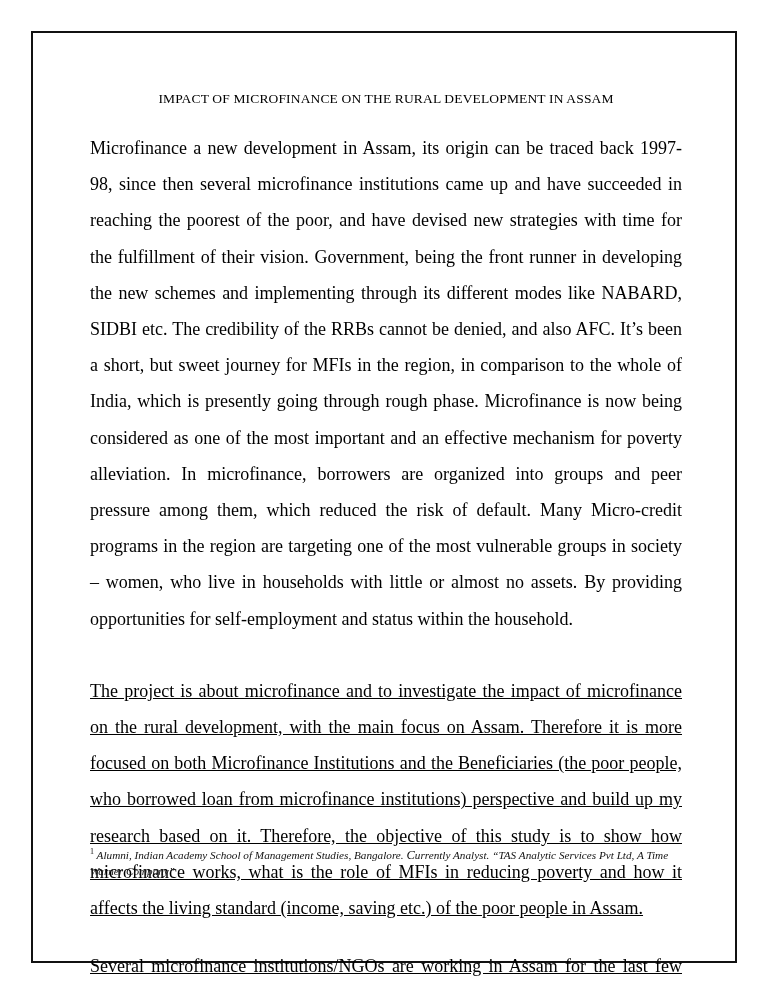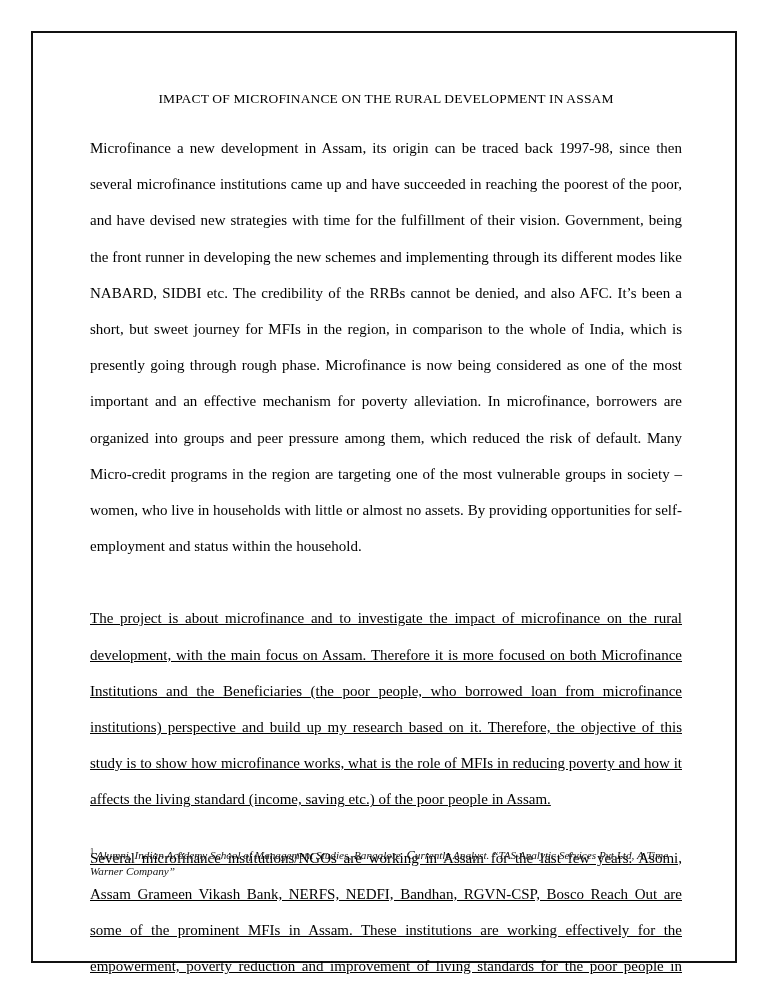--- a/index.html
+++ b/index.html
@@ -64,21 +64,21 @@
     vertical-align: super;
     line-height: 0;
   }
 
   
   .body-block {
     padding-top: 23px;
   }
 
   .para {
-    font-size: 15px;
+    font-size: 18px;
     line-height: 36.2px;
     text-align: justify;
     text-justify: inter-word;
     margin: 0;
     hyphens: none;
   }
 
   .para + .para {
     margin-top: 36px;
     text-decoration: underline;

